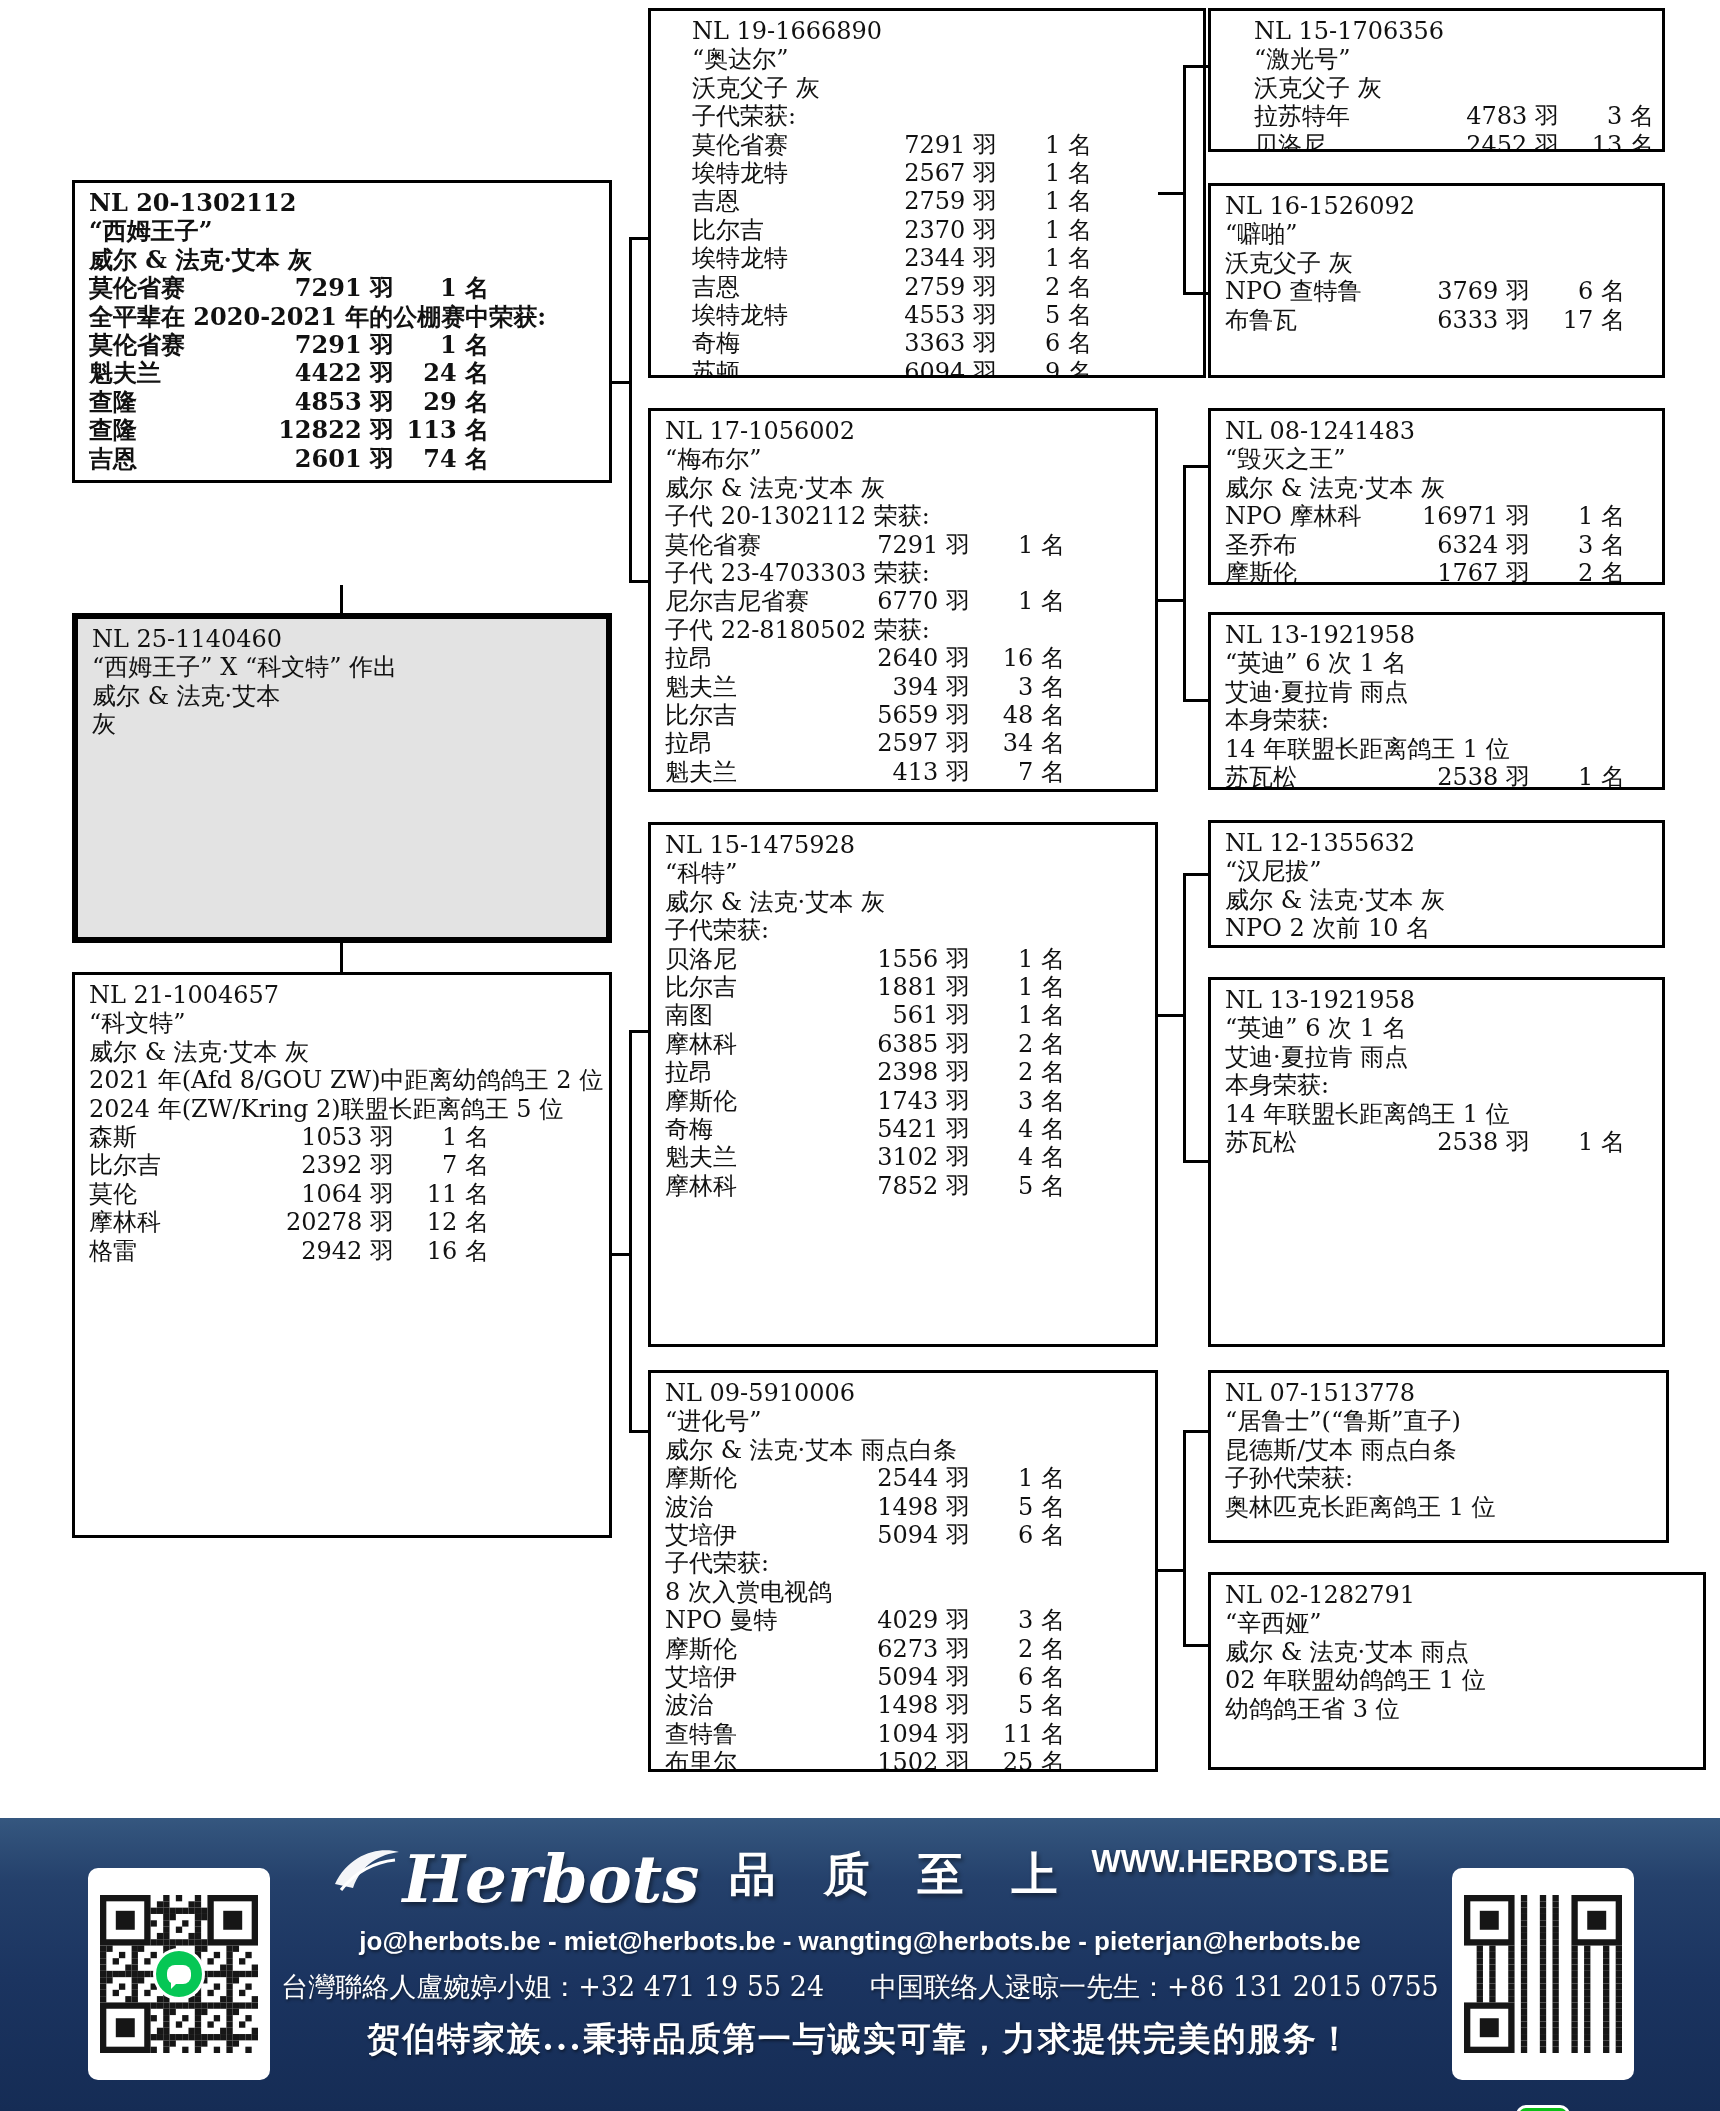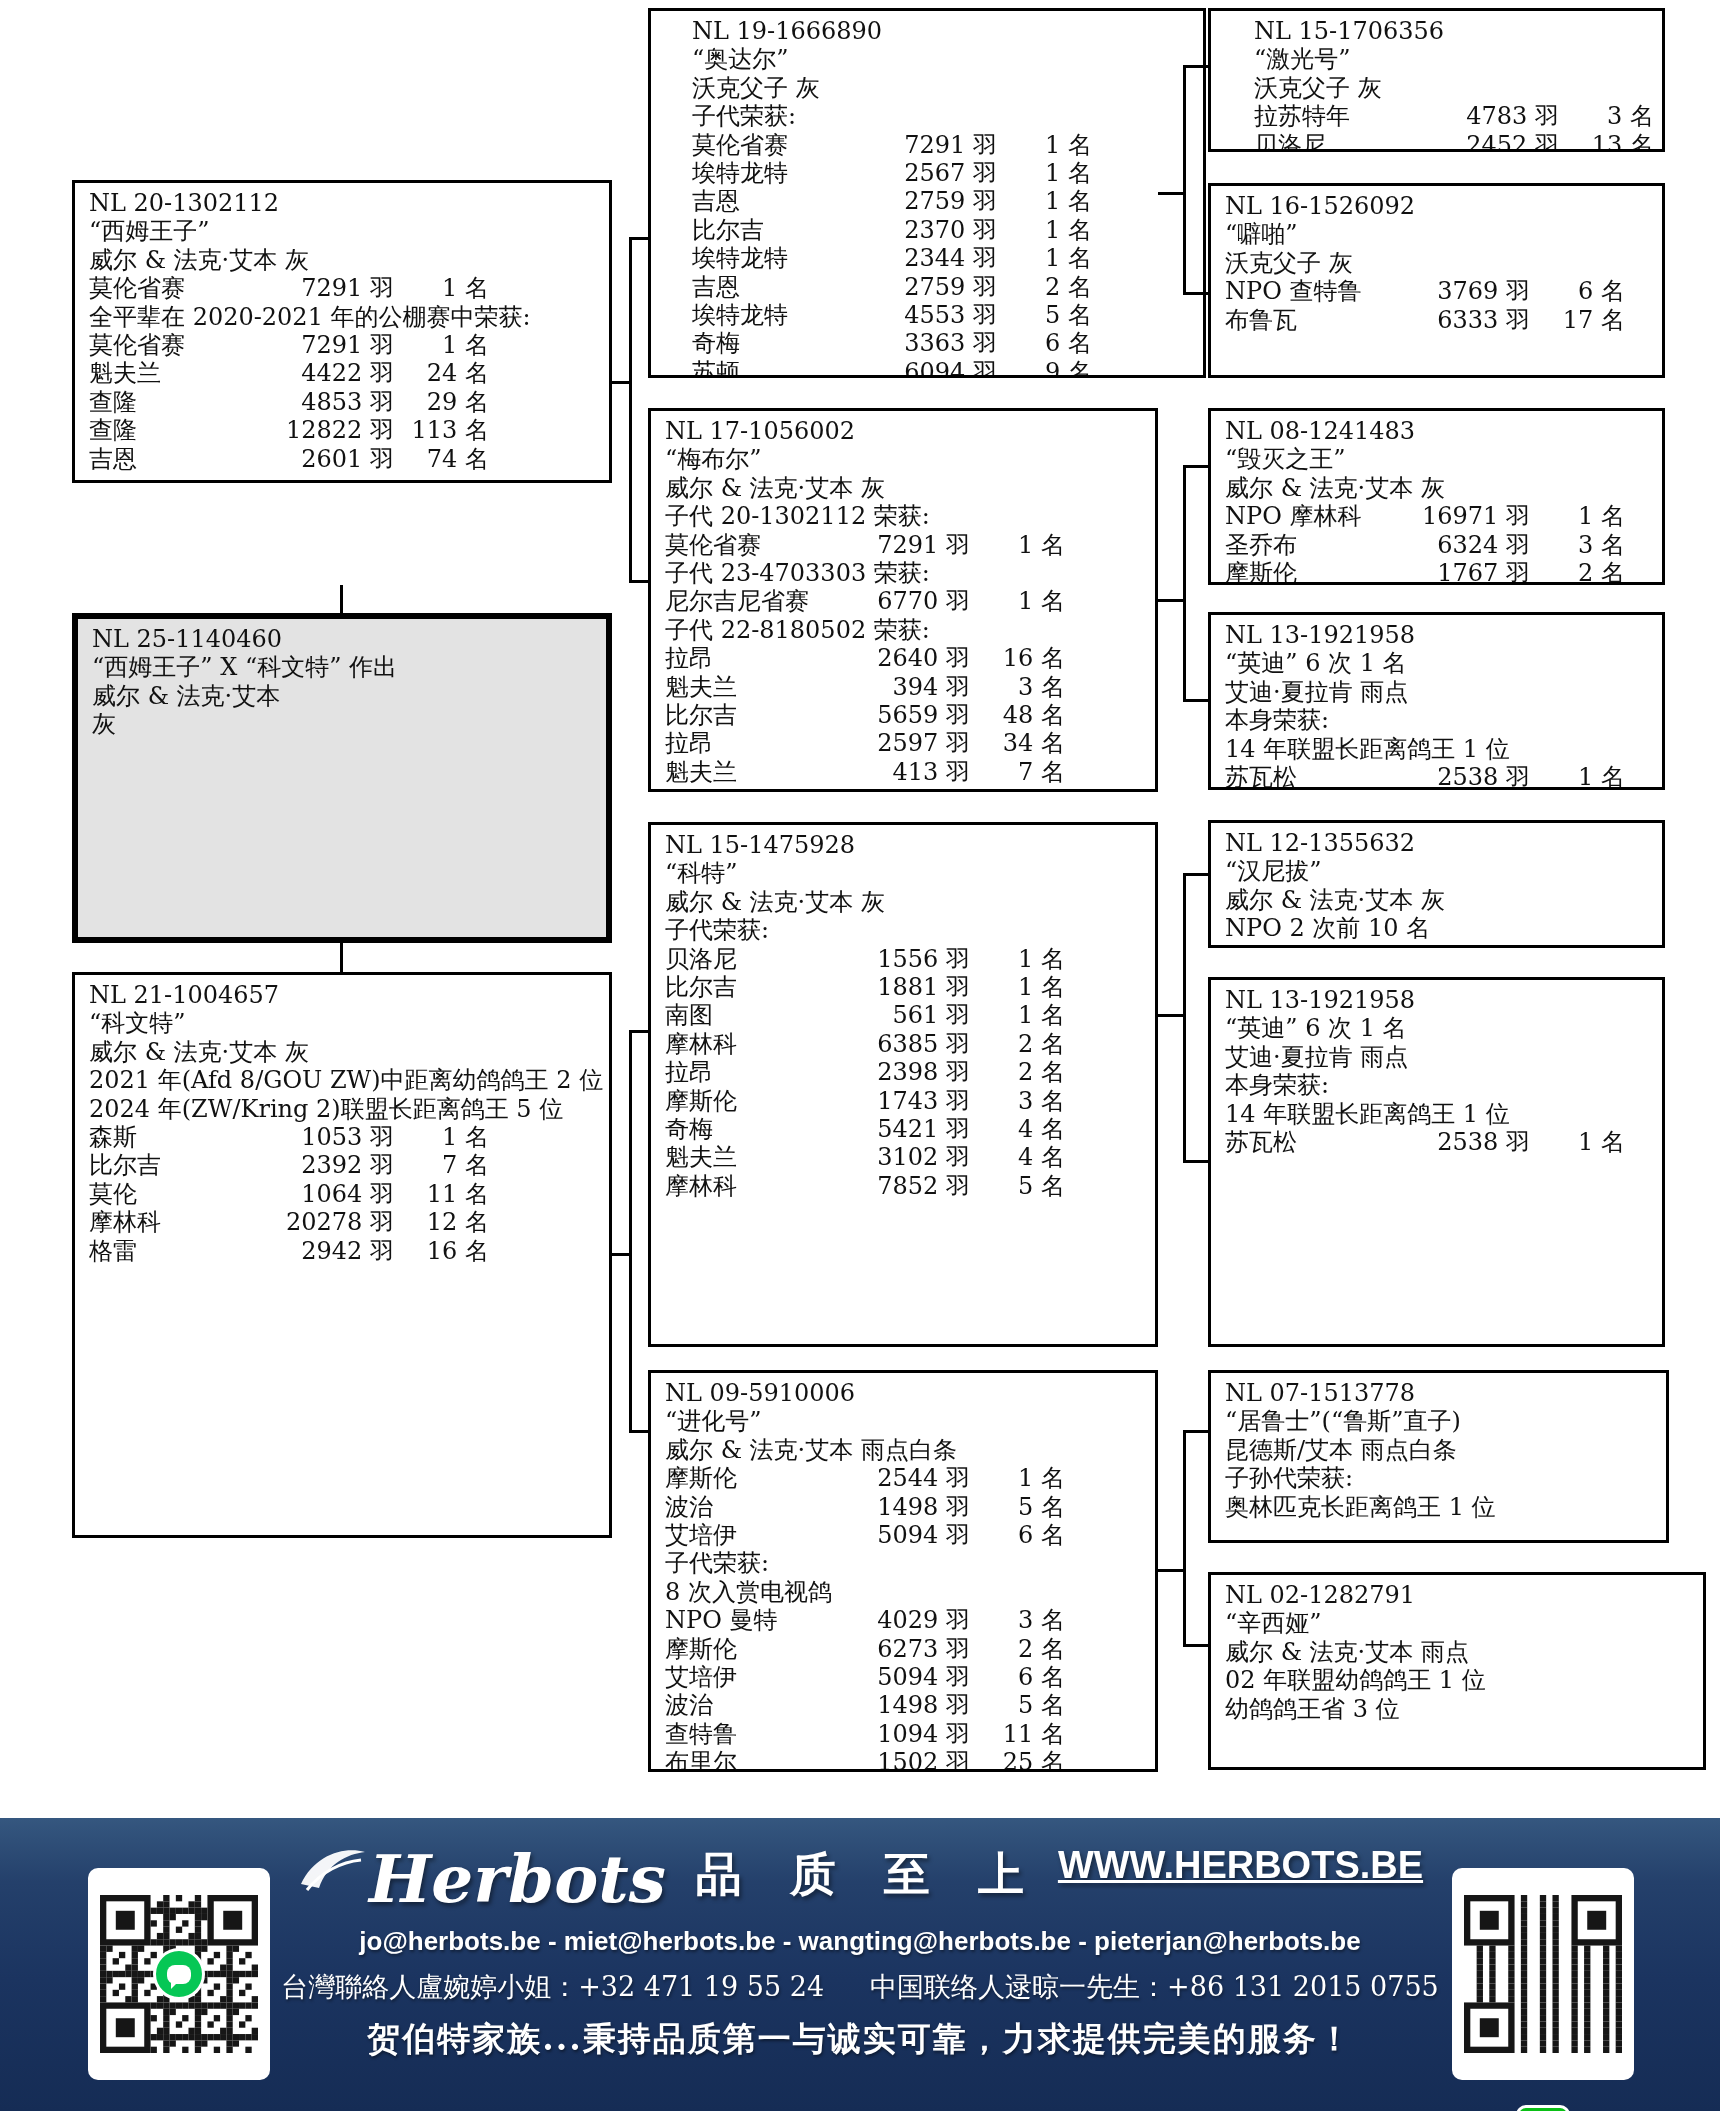--- a/index.html
+++ b/index.html
@@ -38,35 +38,35 @@
   .wechat-badge{width:48px;height:48px;background:#0abf15;border-radius:10px;border:3px solid #fff;
               position:relative;}
 
   .f-center{position:absolute;left:280px;right:280px;top:0;text-align:center;}
   .f-row1{display:flex;justify-content:center;margin-top:26px;}
   .brand-script{font-family:"DejaVu Serif","Liberation Serif",serif;font-style:italic;font-weight:bold;
                 font-size:66px;line-height:70px;text-shadow:2px 3px 4px rgba(0,0,0,.45);}
   .brand-swoosh{margin-right:2px;}
   .slogan{font-size:46px;letter-spacing:16px;margin:0 18px 0 30px;font-weight:bold;
           text-shadow:2px 3px 4px rgba(0,0,0,.45);white-space:nowrap;}
-  .website{font-family:"Liberation Sans","DejaVu Sans",sans-serif;font-weight:bold;font-size:38px;
-           letter-spacing:0;text-shadow:2px 3px 4px rgba(0,0,0,.45);white-space:nowrap;text-decoration:underline;}
+  .website{font-family:"Liberation Sans","DejaVu Sans",sans-serif;font-weight:bold;font-size:31px;
+           letter-spacing:0;text-shadow:2px 3px 4px rgba(0,0,0,.45);white-space:nowrap;}
   .emails{font-family:"Liberation Sans","DejaVu Sans",sans-serif;font-weight:bold;font-size:26px;
           margin-top:12px;text-shadow:1px 2px 3px rgba(0,0,0,.45);}
   .contacts{font-size:27px;margin-top:12px;text-shadow:1px 2px 3px rgba(0,0,0,.45);white-space:nowrap;}
   .contacts .gap{display:inline-block;width:46px;}
   .tagline{font-size:33px;font-weight:bold;margin-top:12px;letter-spacing:2px;
            text-shadow:1px 2px 3px rgba(0,0,0,.45);white-space:nowrap;}
 </style>
 </head>
 <body>
 
 <div id="page">
 
-  <div class="pbox" style="left:72px;top:180px;width:540px;height:303px;">
+  <div class="pbox" style="left:72px;top:180px;width:540px;height:303px;font-weight:bold;">
       <div class="bl">NL 20-1302112</div>
       <div class="bl">“西姆王子”</div>
       <div class="bl">威尔 &amp; 法克·艾本 灰</div>
       <div class="bl r">
         <span class="v">莫伦省赛</span>
         <span class="c">7291 羽</span>
         <span class="k">1 名</span>
       </div>
       <div class="bl">全平辈在 2020-2021 年的公棚赛中荣获:</div>
       <div class="bl r">

